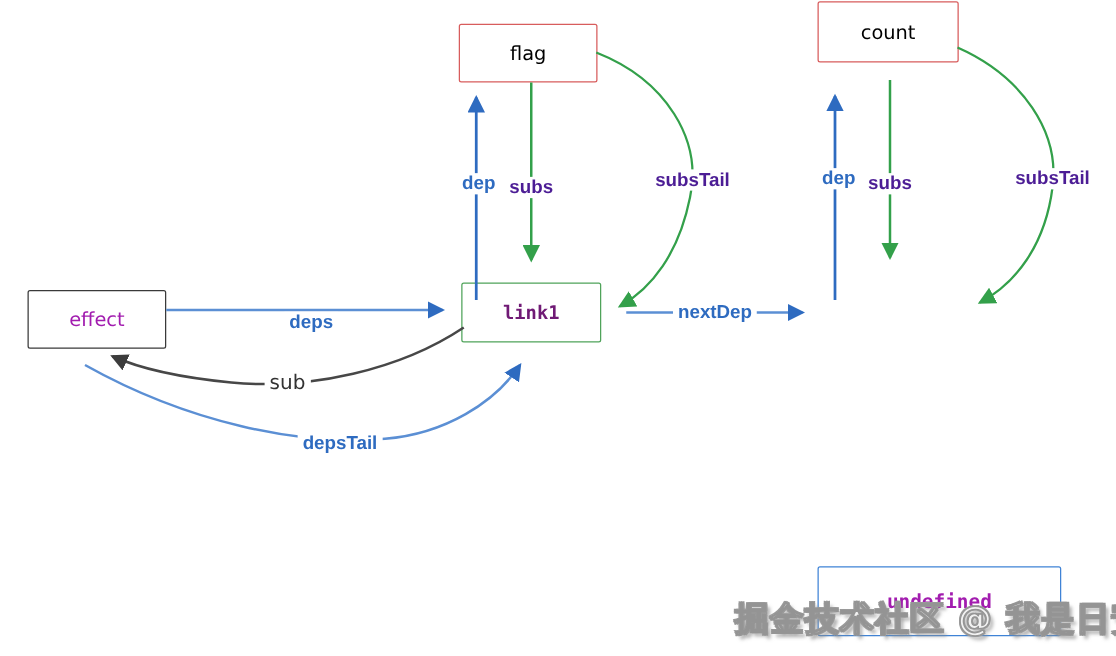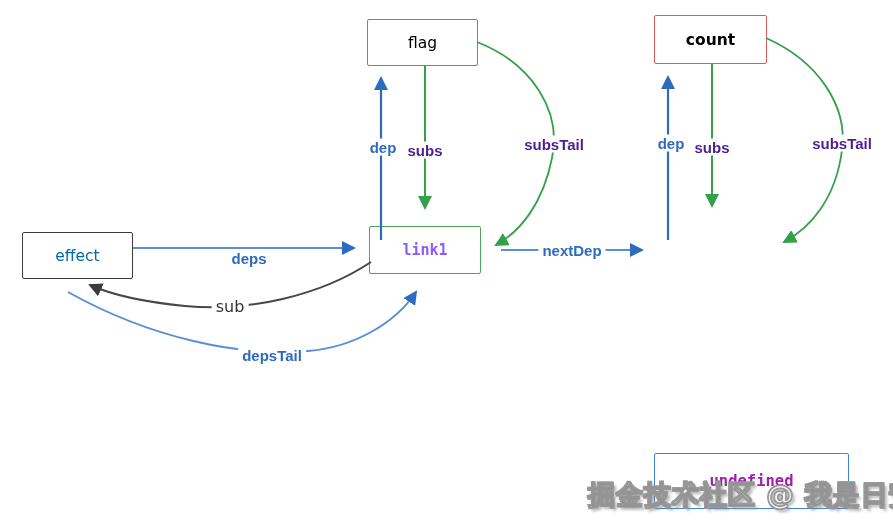--- a/index.html
+++ b/index.html
@@ -6,27 +6,27 @@
   .canvas {
     position:relative; width:893px; height:525px; background:#ffffff;
     overflow:hidden; font-family:"DejaVu Sans", sans-serif;
   }
   .edges-svg { position:absolute; left:0; top:0; z-index:2; }
   .node {
     position:absolute; display:flex; align-items:center; justify-content:center;
     background:#ffffff; border-radius:2px; z-index:1; font-size:15.5px;
   }
   .node-red   { border:1.6px solid #d85c5c; color:#000000; }
-  .node-dark  { border:1.8px solid #3a3a3a; color:#0369a1; }
-  .node-green { border:1.6px solid #4fa35a; color:#8b5cf6;
+  .node-dark  { border:1.8px solid #3a3a3a; color:#a21caf; }
+  .node-green { border:1.6px solid #4fa35a; color:#701a75;
                 font-family:"DejaVu Sans Mono", monospace; font-weight:bold; font-size:15px;justify-content:center; }
   .node-blue  { border:1.6px solid #3f83d6; color:#a21caf;
                 font-family:"DejaVu Sans Mono", monospace; font-weight:bold; font-size:15.5px; }
   #node-flag      { left:367px; top:19px;  width:109px; height:45px; }
-  #node-count     { left:654px; top:15px;  width:111px; height:47px;font-weight:bold; }
+  #node-count     { left:654px; top:1px;  width:111px; height:47px; }
   #node-effect    { left:22px;  top:232px; width:109px; height:45px; }
   #node-link1     { left:369px; top:226px; width:110px; height:46px; }
   #node-link2     { left:657px; top:223px; width:109px; height:45px; }
   #node-undefined { left:654px; top:453px; width:193px; height:54px; }
 
   .edge-label {
     position:absolute; transform:translate(-50%,-50%); z-index:3;
     background:#ffffff; padding:0 4px; white-space:nowrap;
     font-family:Liberation Sans, sans-serif; font-weight:bold; font-size:15px;
   }

